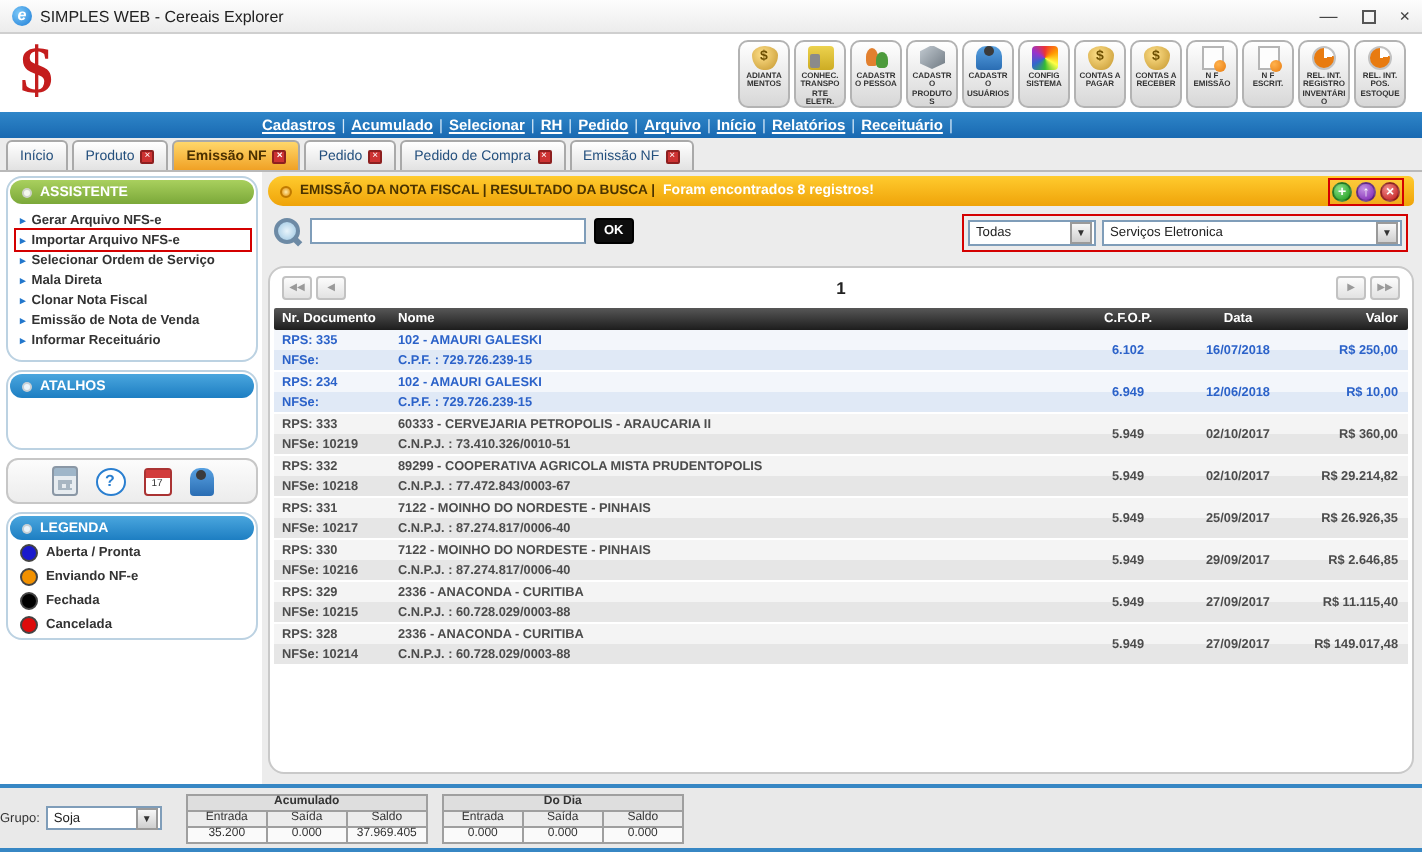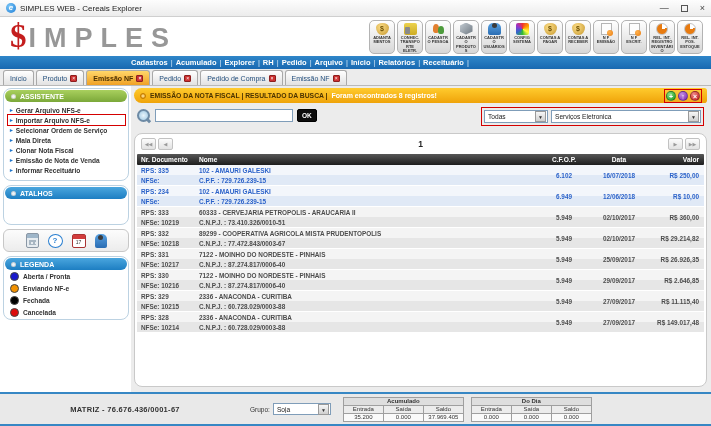--- a/index.html
+++ b/index.html
@@ -35,21 +35,21 @@
   .ico-user::before { content:""; position:absolute; top:0.5px; left:4px; width:5px; height:5px; border-radius:50%; background:#3b3b3b; }
   .ico-palette { background:conic-gradient(#e33,#f90,#ff4,#3b3,#36c,#93c,#e33); border-radius:2px; }
   .ico-doc { background:#fdfdfd; border:1px solid #b5b5b5; width:11px; }
   .ico-doc::after { content:""; position:absolute; right:-2px; bottom:-2px; width:6px; height:6px; border-radius:50%;
                     background:radial-gradient(circle at 35% 35%, #ffb24d, #e87b10); }
   .ico-pie { background:conic-gradient(#fff 0 22%, #e87b10 22% 100%); border-radius:50%; border:1px solid #c2c2c2; width:12px; }
 
   
   .menubar { height:13px; background:linear-gradient(#2f86c9,#1969b1); display:flex; align-items:center;
              font-size:7.5px; font-weight:bold; color:#fff; padding-left:128px; white-space:nowrap; }
-  .menu-item { padding:0 3px; cursor:pointer; }
+  .menu-item { padding:0 3px; cursor:pointer;text-decoration:underline; }
   .menu-sep { color:#d3e7f7; font-weight:normal; }
 
   
   .tabbar { height:17px; background:#ececec; border-bottom:1px solid #b9b9b9; display:flex; align-items:flex-end; gap:2px; padding:2px 0 0 3px; }
   .tab { height:15px; display:flex; align-items:center; gap:3px; padding:0 6px; font-size:7px; color:#234f7d; cursor:pointer;
          background:linear-gradient(#ffffff,#e2e2e2); border:1px solid #a9a9a9; border-bottom:none; border-radius:3px 3px 0 0; }
   .tab.active { background:linear-gradient(#ffd76a,#f0a125); color:#4a3000; font-weight:bold; }
   .tab-close { display:none; width:7px; height:7px; background:#cd3232; border:1px solid #8d1f1f; color:#fff;
                font-size:5px; line-height:5.5px; text-align:center; border-radius:1px; }
   .tab-close.show { display:block; }
@@ -152,21 +152,20 @@
   <span class="win-controls">
     <span>—</span>
     <span class="wc-max"></span>
     <span>×</span>
   </span>
 </div>
 
 <div class="header">
   <div class="logo">
     <span class="dollar">$</span>
-    <span>IMPLES</span>
   </div>
   <div class="toolbar">
   <div class="tbtn">
     <span class="tico ico-moneybag"></span>
     <span class="tlabel">ADIANTA MENTOS</span>
   </div>
 
   <div class="tbtn">
     <span class="tico ico-truck"></span>
     <span class="tlabel">CONHEC. TRANSPORTE ELETR.</span>
@@ -224,21 +223,21 @@
 </div>
 </div>
 
 <div class="menubar">
   <span class="menu-item">Cadastros</span>
   <span class="menu-sep">|</span>
 
   <span class="menu-item">Acumulado</span>
   <span class="menu-sep">|</span>
 
-  <span class="menu-item">Explorer</span>
+  <span class="menu-item">Selecionar</span>
   <span class="menu-sep">|</span>
 
   <span class="menu-item">RH</span>
   <span class="menu-sep">|</span>
 
   <span class="menu-item">Pedido</span>
   <span class="menu-sep">|</span>
 
   <span class="menu-item">Arquivo</span>
   <span class="menu-sep">|</span>
@@ -530,21 +529,20 @@
     <span class="c-cfop mid">5.949</span>
     <span class="c-data mid">27/09/2017</span>
     <span class="c-valor mid">R$ 149.017,48</span>
   </div>
 </div>
     </div>
   </div>
 </div>
 
 <div class="statusbar">
-  <span class="sb-matriz">MATRIZ  -  76.676.436/0001-67</span>
   <span class="sb-grupo">
     <span>Grupo:</span>
     <span class="select sel-grupo">
       <span class="sel-text">Soja</span>
       <span class="sel-arrow">▼</span>
     </span>
   </span>
   <span class="mini-tables">
     <table class="mini">
       <tbody>

